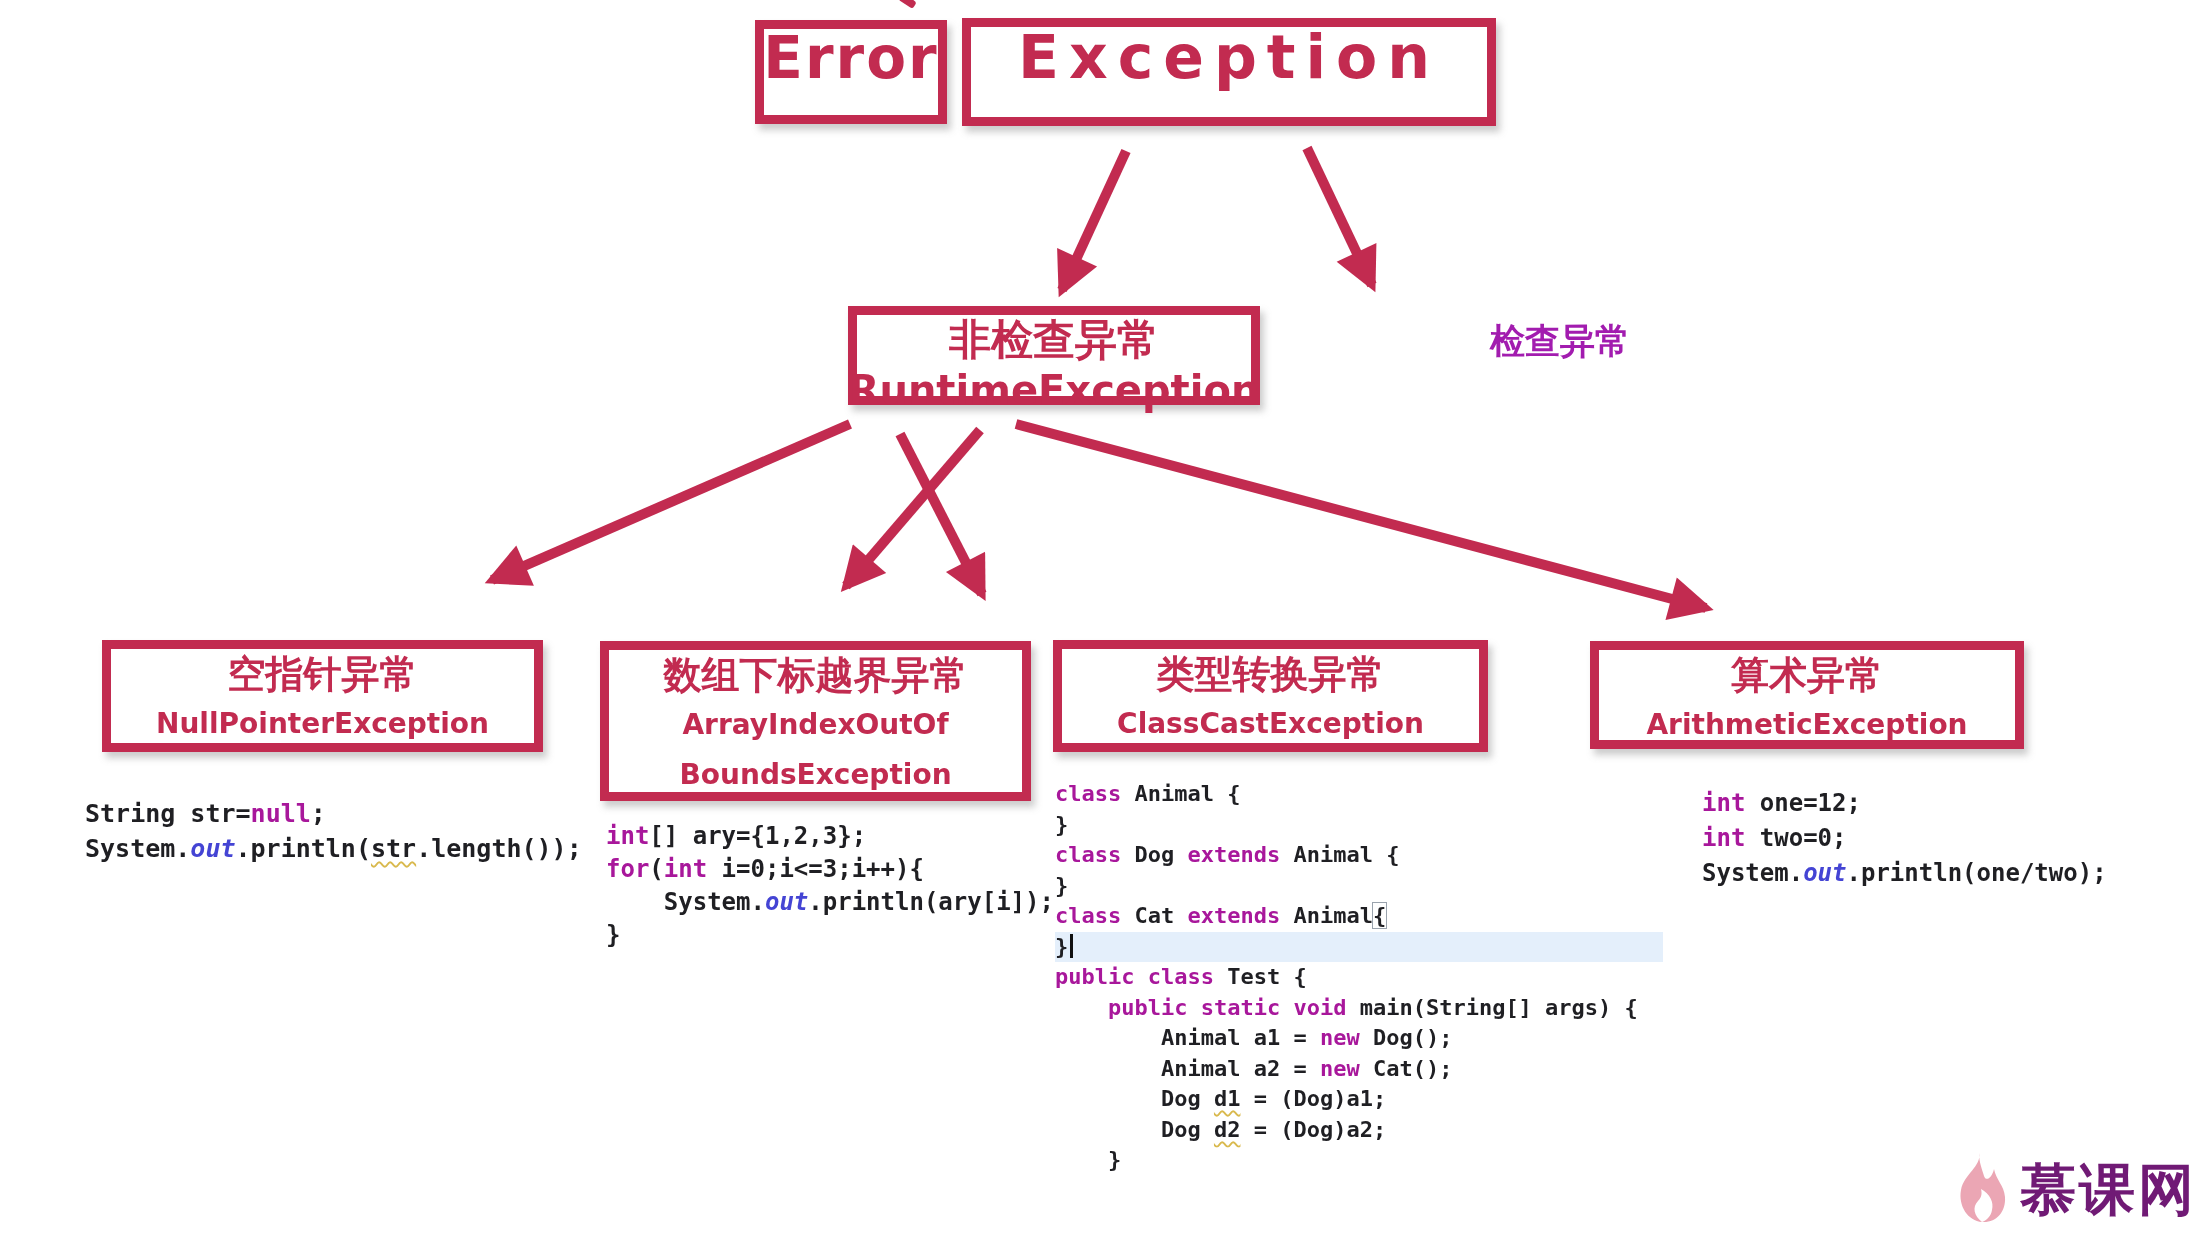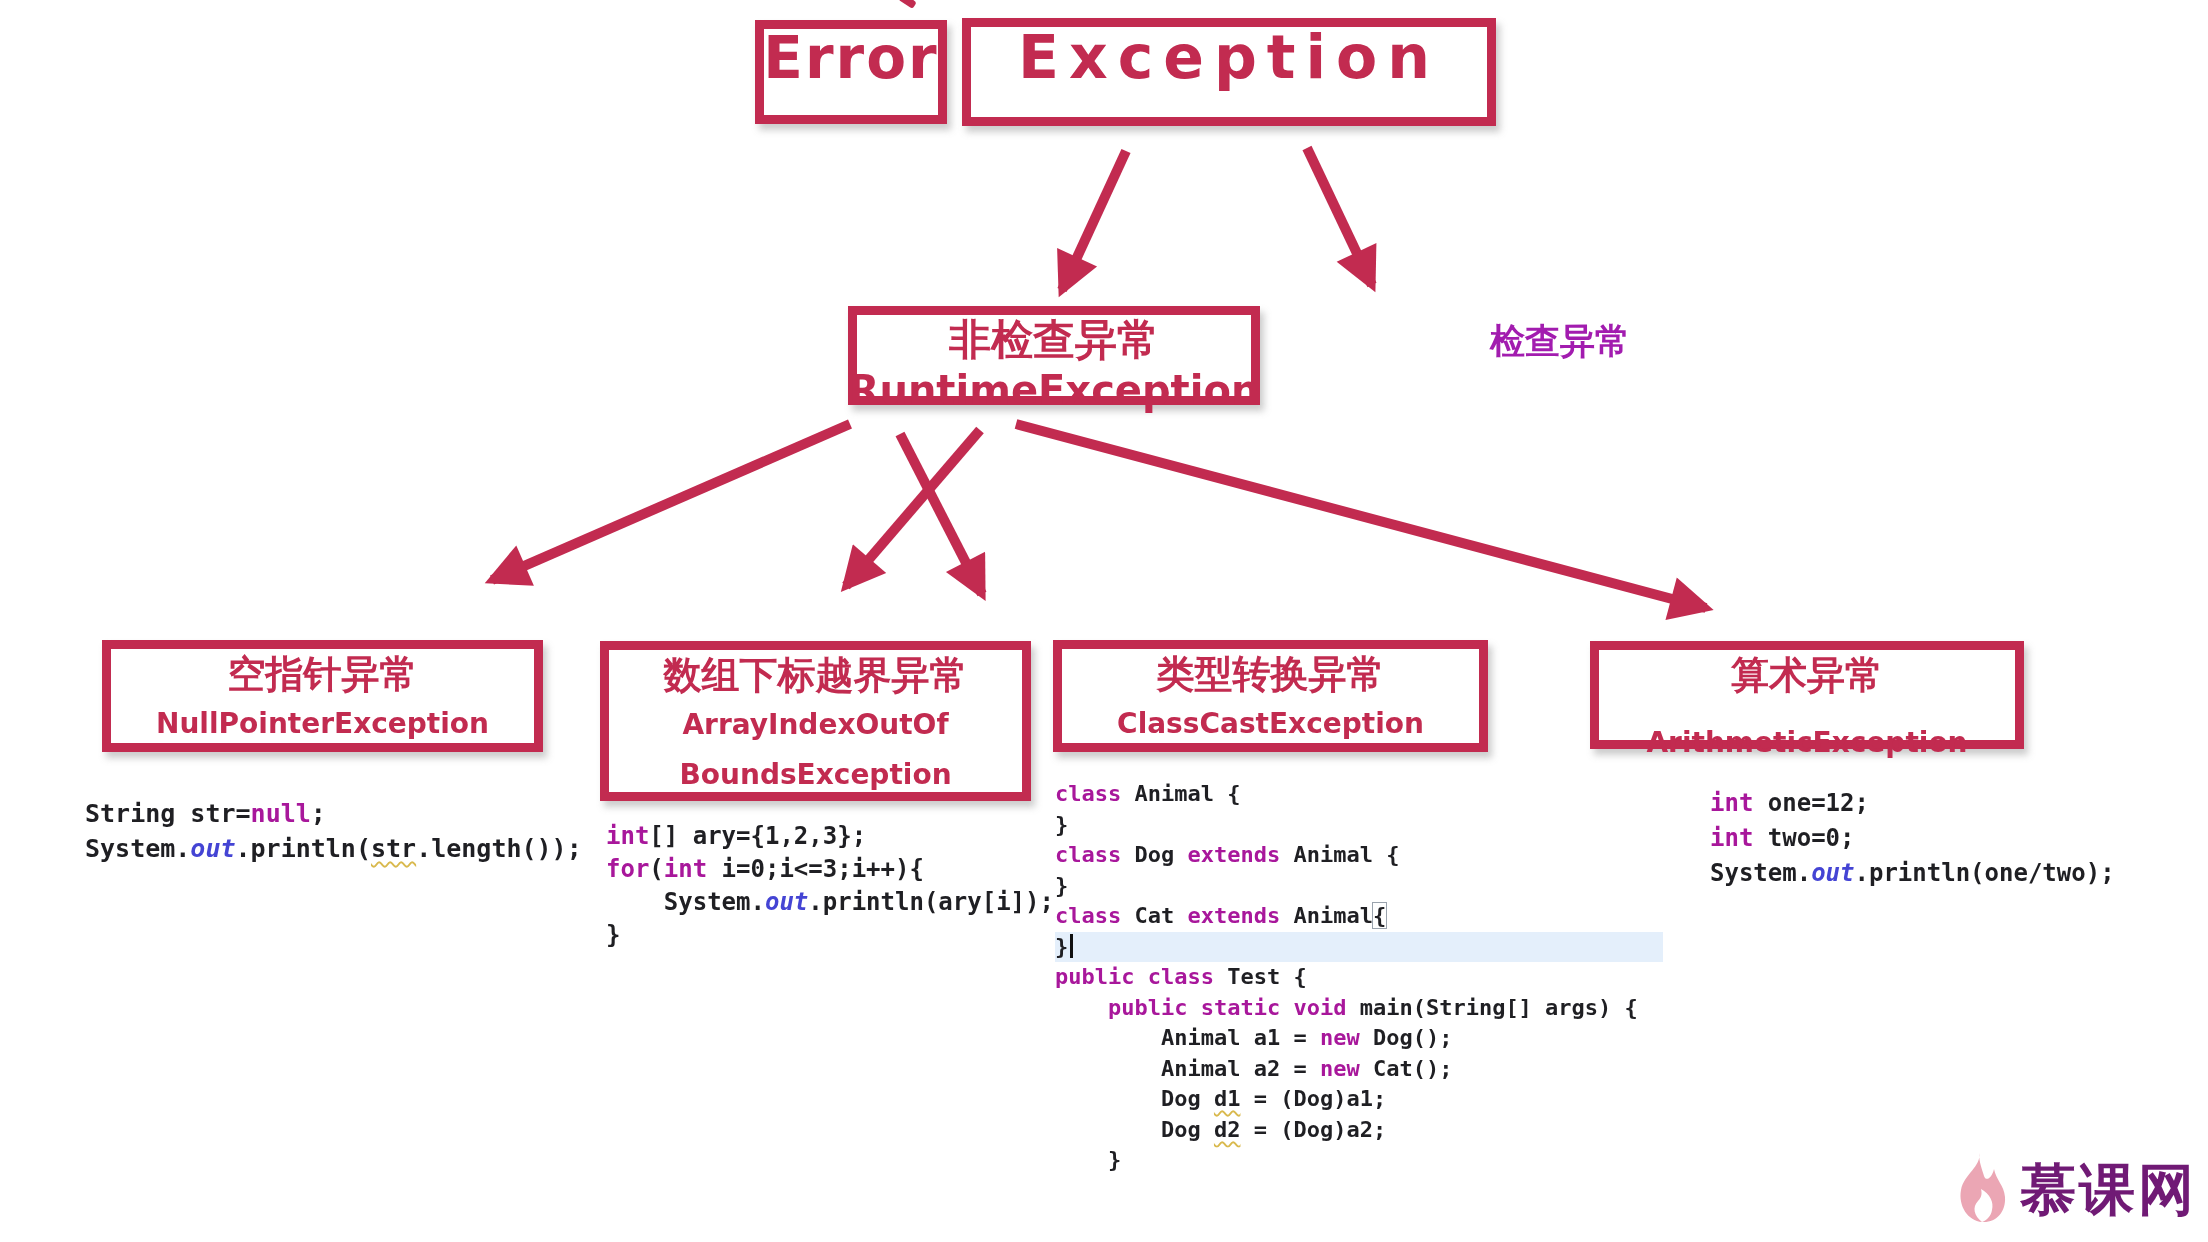--- a/index.html
+++ b/index.html
@@ -21,21 +21,21 @@
   
   .tick{position:absolute;left:899px;top:-3px;width:17px;height:8px;background:#C22B50;
         transform:rotate(33deg);border-radius:3px;}
   
   .code{position:absolute;font-family:"DejaVu Sans Mono","Liberation Mono",monospace;
         font-weight:bold;white-space:pre;color:#1F1F23;}
   .code .cline{position:relative;}
   .code-np{left:85px;top:796px;font-size:25px;line-height:35px;}
   .code-ai{left:606px;top:820px;font-size:24px;line-height:33px;}
   .code-cc{left:1055px;top:779px;font-size:22px;line-height:30.5px;}
-  .code-ar{left:1702px;top:786px;font-size:24px;line-height:35px;margin-left:8px;}
+  .code-ar{left:1702px;top:786px;font-size:24px;line-height:35px;}
   .tk-k{color:#A8179B;}
   .tk-p{color:#1F1F23;}
   .tk-o{color:#4444D4;font-style:italic;}
   .tk-w{text-decoration:underline;text-decoration-style:wavy;text-decoration-color:#D9B94D;
         text-decoration-thickness:2px;text-underline-offset:4px;}
   .tk-b{outline:1.5px solid #9AA3AD;}
   .caret{display:inline-block;width:3px;height:24px;background:#101010;margin-left:2px;
          vertical-align:-4px;}
   .code .cline.hl{background:#E4EFFB;width:608px;}
   
@@ -89,21 +89,21 @@
     <span class="bl leafzh">数组下标越界异常</span>
     <span class="bl leafen">ArrayIndexOutOf</span>
     <span class="bl leafen">BoundsException</span>
   </div>
 
   <div class="dbox" style="left:1053px;top:640px;width:435px;height:112px;">
     <span class="bl leafzh">类型转换异常</span>
     <span class="bl leafen">ClassCastException</span>
   </div>
 
-  <div class="dbox" style="left:1590px;top:641px;width:434px;height:108px;gap:18px;">
+  <div class="dbox" style="left:1590px;top:641px;width:434px;height:108px;">
     <span class="bl leafzh">算术异常</span>
     <span class="bl leafen">ArithmeticException</span>
   </div>
 
   <div class="code code-np"><div class="cline"><span class="tk-p">String str=</span><span class="tk-k">null</span><span class="tk-p">;</span></div><div class="cline"><span class="tk-p">System.</span><span class="tk-o">out</span><span class="tk-p">.println(</span><span class="tk-w">str</span><span class="tk-p">.length());</span></div></div>
   <div class="code code-ai"><div class="cline"><span class="tk-k">int</span><span class="tk-p">[] ary={1,2,3};</span></div><div class="cline"><span class="tk-k">for</span><span class="tk-p">(</span><span class="tk-k">int</span><span class="tk-p"> i=0;i&lt;=3;i++){</span></div><div class="cline"><span class="tk-p">    System.</span><span class="tk-o">out</span><span class="tk-p">.println(ary[i]);</span></div><div class="cline"><span class="tk-p">}</span></div></div>
   <div class="code code-cc"><div class="cline"><span class="tk-k">class</span><span class="tk-p"> Animal {</span></div><div class="cline"><span class="tk-p">}</span></div><div class="cline"><span class="tk-k">class</span><span class="tk-p"> Dog </span><span class="tk-k">extends</span><span class="tk-p"> Animal {</span></div><div class="cline"><span class="tk-p">}</span></div><div class="cline"><span class="tk-k">class</span><span class="tk-p"> Cat </span><span class="tk-k">extends</span><span class="tk-p"> Animal</span><span class="tk-b">{</span></div><div class="cline hl"><span class="tk-p">}</span><span class="caret"></span></div><div class="cline"><span class="tk-k">public</span><span class="tk-p"> </span><span class="tk-k">class</span><span class="tk-p"> Test {</span></div><div class="cline"><span class="tk-p">    </span><span class="tk-k">public</span><span class="tk-p"> </span><span class="tk-k">static</span><span class="tk-p"> </span><span class="tk-k">void</span><span class="tk-p"> main(String[] args) {</span></div><div class="cline"><span class="tk-p">        Animal a1 = </span><span class="tk-k">new</span><span class="tk-p"> Dog();</span></div><div class="cline"><span class="tk-p">        Animal a2 = </span><span class="tk-k">new</span><span class="tk-p"> Cat();</span></div><div class="cline"><span class="tk-p">        Dog </span><span class="tk-w">d1</span><span class="tk-p"> = (Dog)a1;</span></div><div class="cline"><span class="tk-p">        Dog </span><span class="tk-w">d2</span><span class="tk-p"> = (Dog)a2;</span></div><div class="cline"><span class="tk-p">    }</span></div></div>
   <div class="code code-ar"><div class="cline"><span class="tk-k">int</span><span class="tk-p"> one=12;</span></div><div class="cline"><span class="tk-k">int</span><span class="tk-p"> two=0;</span></div><div class="cline"><span class="tk-p">System.</span><span class="tk-o">out</span><span class="tk-p">.println(one/two);</span></div></div>
 
   <div class="watermark">

